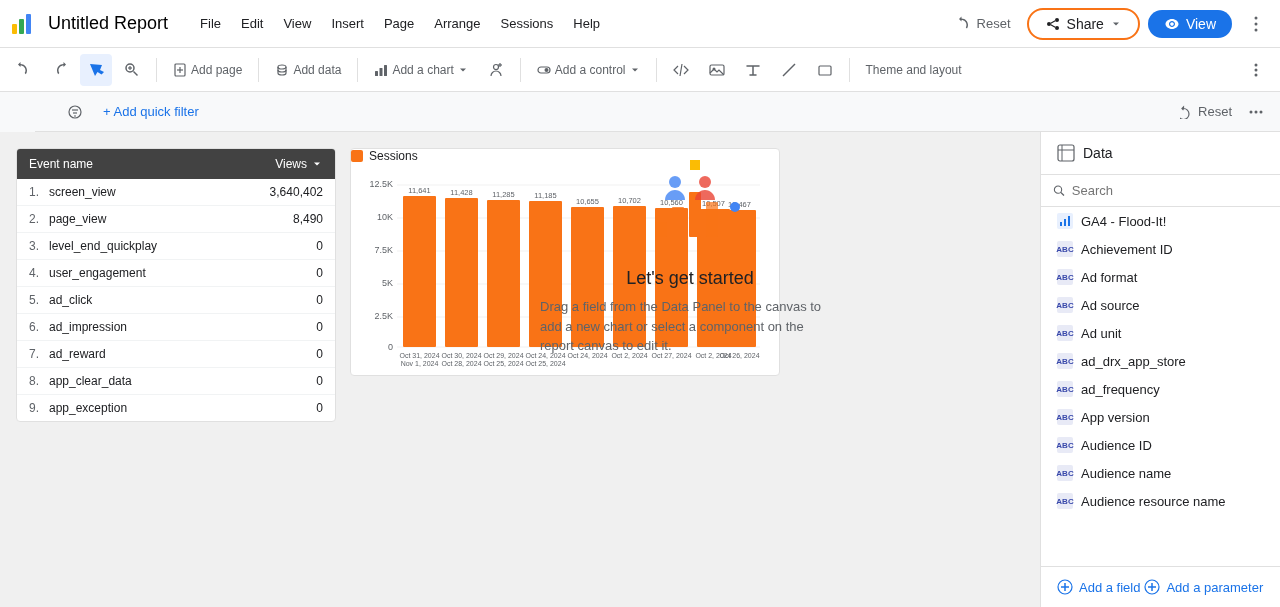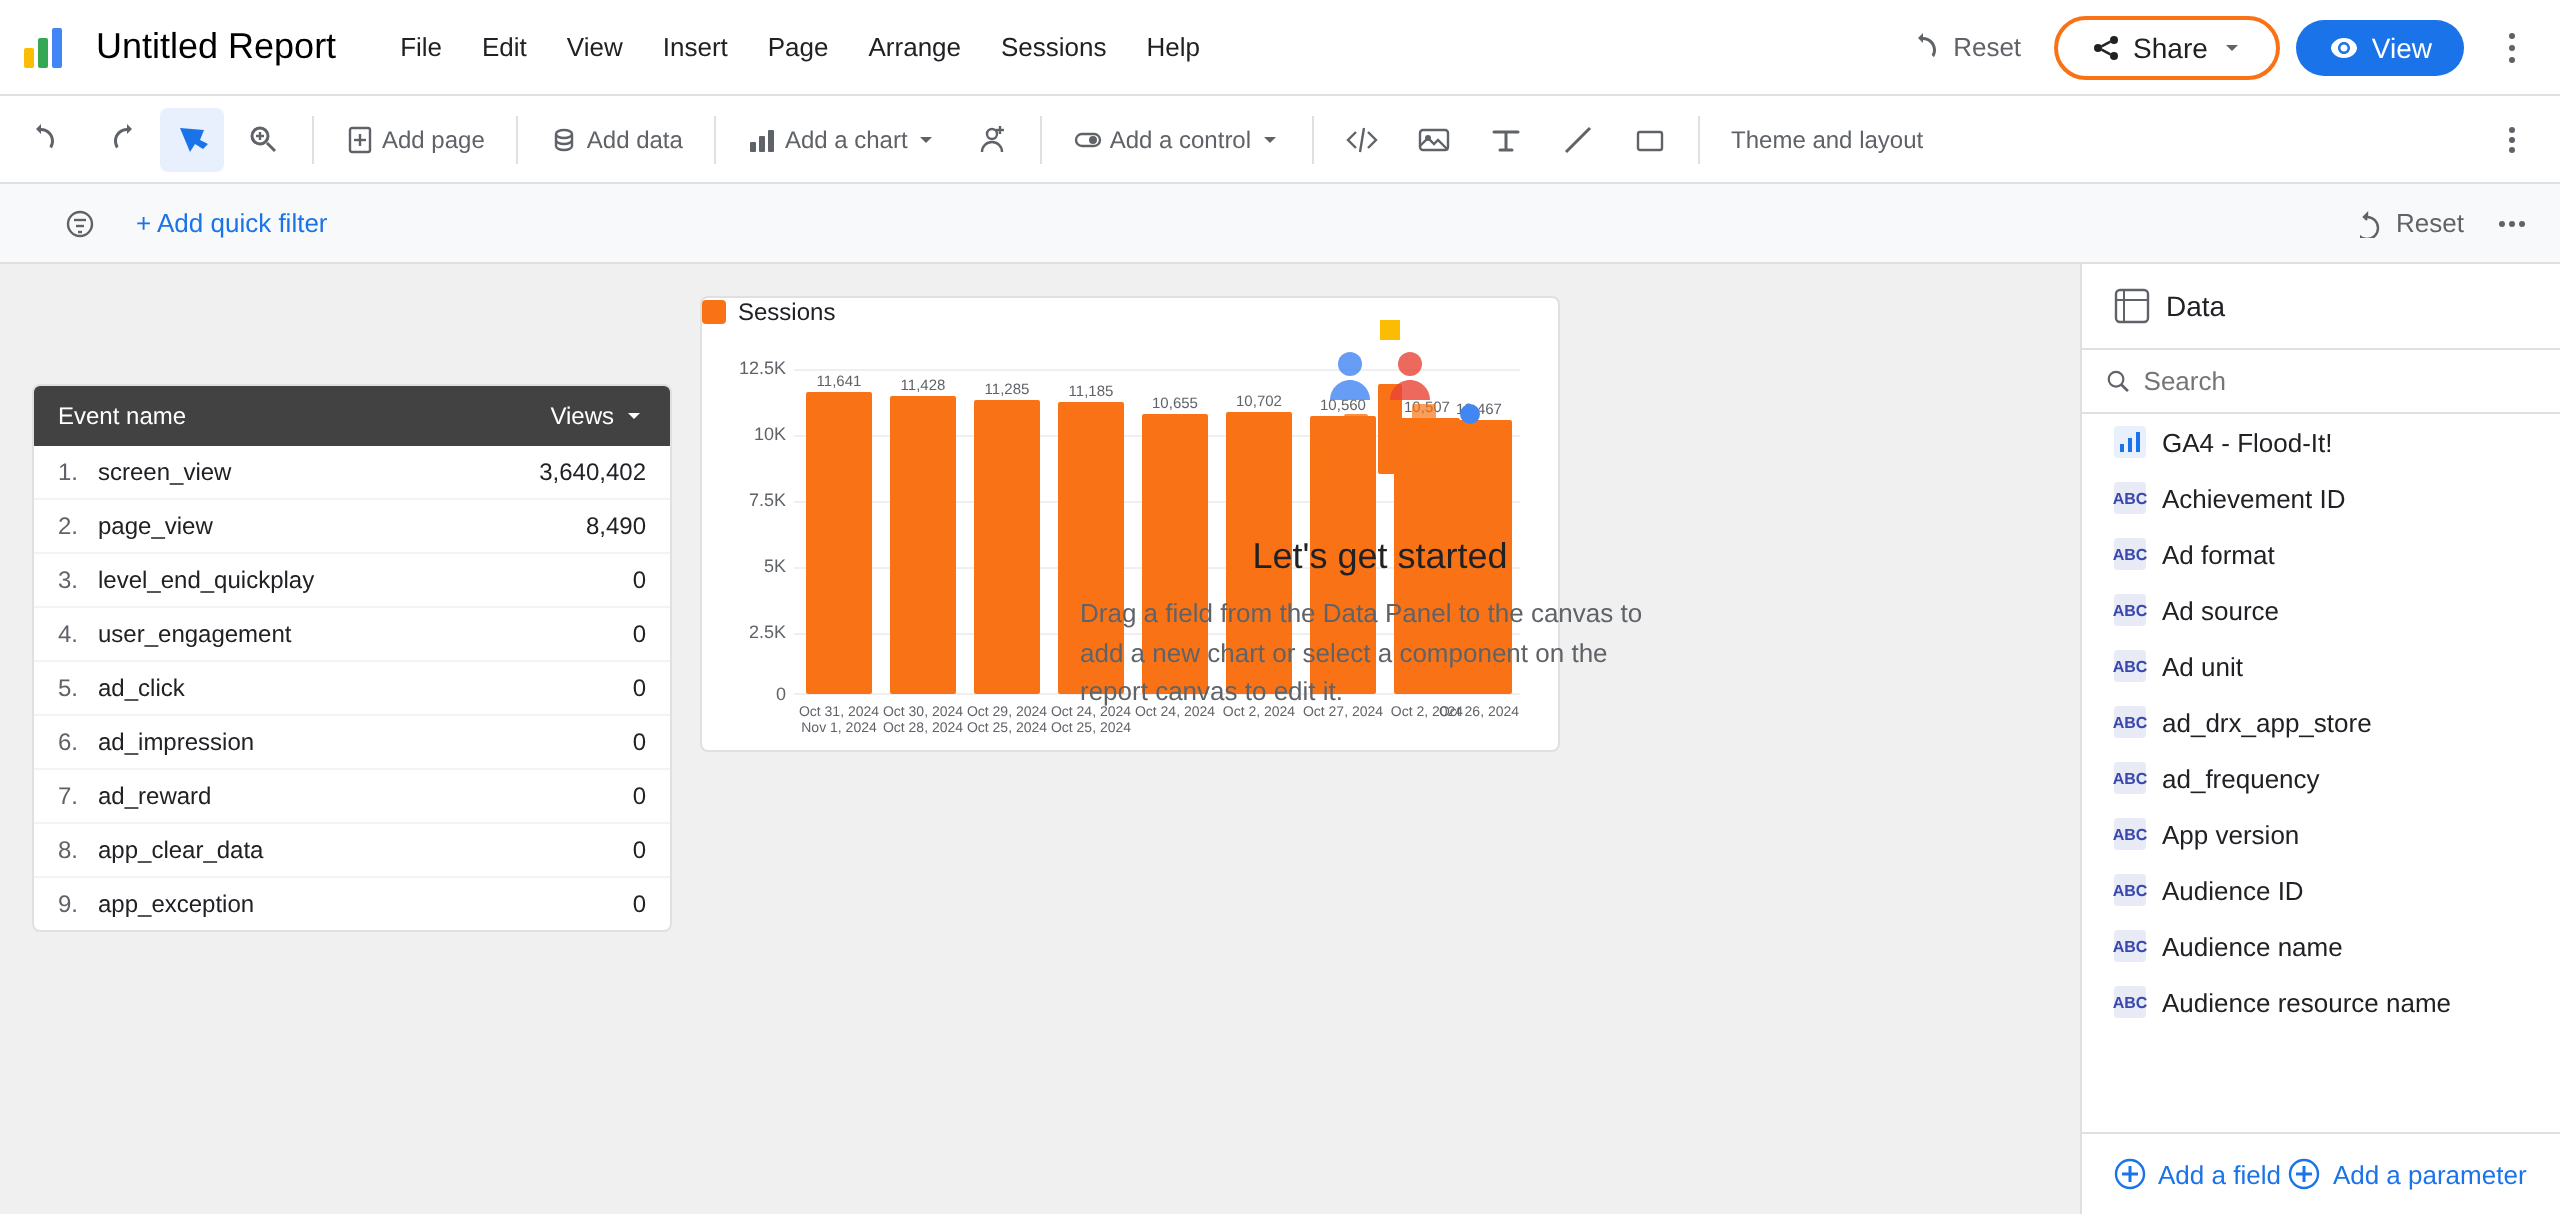--- a/index.html
+++ b/index.html
@@ -19,32 +19,32 @@
     .more-btn { width: 32px; height: 32px; display: flex; align-items: center; justify-content: center; cursor: pointer; color: #5f6368; border-radius: 50%; border: none; background: transparent; }
 
     
     .toolbar { display: flex; align-items: center; height: 44px; background: #fff; border-bottom: 1px solid #e0e0e0; padding: 0 8px; gap: 4px; }
     .toolbar-btn { display: flex; align-items: center; gap: 4px; padding: 4px 8px; font-size: 12px; color: #5f6368; cursor: pointer; border-radius: 4px; border: none; background: transparent; white-space: nowrap; }
     .toolbar-sep { width: 1px; height: 24px; background: #e0e0e0; margin: 0 4px; }
     .toolbar-icon-btn { width: 32px; height: 32px; display: flex; align-items: center; justify-content: center; cursor: pointer; border-radius: 4px; border: none; background: transparent; color: #5f6368; }
     .arrow-tool { background: #e8f0fe; border-radius: 4px; }
 
     
-    .filter-bar { display: flex; align-items: center; height: 40px; background: #f8f9fa; border-bottom: 1px solid #e0e0e0; padding: 0 8px; }
+    .filter-bar { display: flex; align-items: center; height: 40px; background: #f8f9fa; border-bottom: 1px solid #e0e0e0; padding: 0 8px; margin-left: 35px; }
     .add-filter-btn { display: flex; align-items: center; gap: 4px; color: #1a73e8; font-size: 13px; cursor: pointer; padding: 4px 8px; border-radius: 4px; border: none; background: transparent; }
     .reset-btn { display: flex; align-items: center; gap: 4px; color: #5f6368; font-size: 13px; cursor: pointer; margin-left: auto; padding: 4px 8px; border-radius: 4px; border: none; background: transparent; }
     .more-filter-btn { width: 32px; height: 32px; display: flex; align-items: center; justify-content: center; cursor: pointer; color: #5f6368; border-radius: 4px; border: none; background: transparent; }
 
     
     .main { display: flex; height: calc(607px - 48px - 44px - 40px); }
     .canvas { flex: 1; background: #f0f0f0; overflow: auto; position: relative; }
     .canvas-inner { padding: 16px; min-height: 100%; }
 
     
-    .table-widget { background: #fff; border: 1px solid #e0e0e0; border-radius: 4px; width: 320px; overflow: hidden; margin-bottom: 16px; margin-top: 44px; }
+    .table-widget { background: #fff; border: 1px solid #e0e0e0; border-radius: 4px; width: 320px; overflow: hidden; margin-bottom: 16px; }
     .table-header { display: flex; background: #424242; color: #fff; font-size: 12px; font-weight: 500; padding: 8px 12px; }
     .th-event { flex: 1; }
     .th-views { display: flex; align-items: center; gap: 4px; }
     .table-row { display: flex; padding: 6px 12px; border-bottom: 1px solid #f1f3f4; font-size: 12px; }
     .table-row:last-child { border-bottom: none; }
     .row-num { width: 20px; color: #5f6368; }
     .row-name { flex: 1; color: #202124; }
     .row-val { color: #202124; text-align: right; min-width: 60px; }
     .table-pagination { display: flex; align-items: center; justify-content: flex-end; padding: 6px 8px; font-size: 12px; color: #5f6368; gap: 8px; border-top: 1px solid #e0e0e0; }
     .page-nav { display: flex; align-items: center; gap: 4px; }

